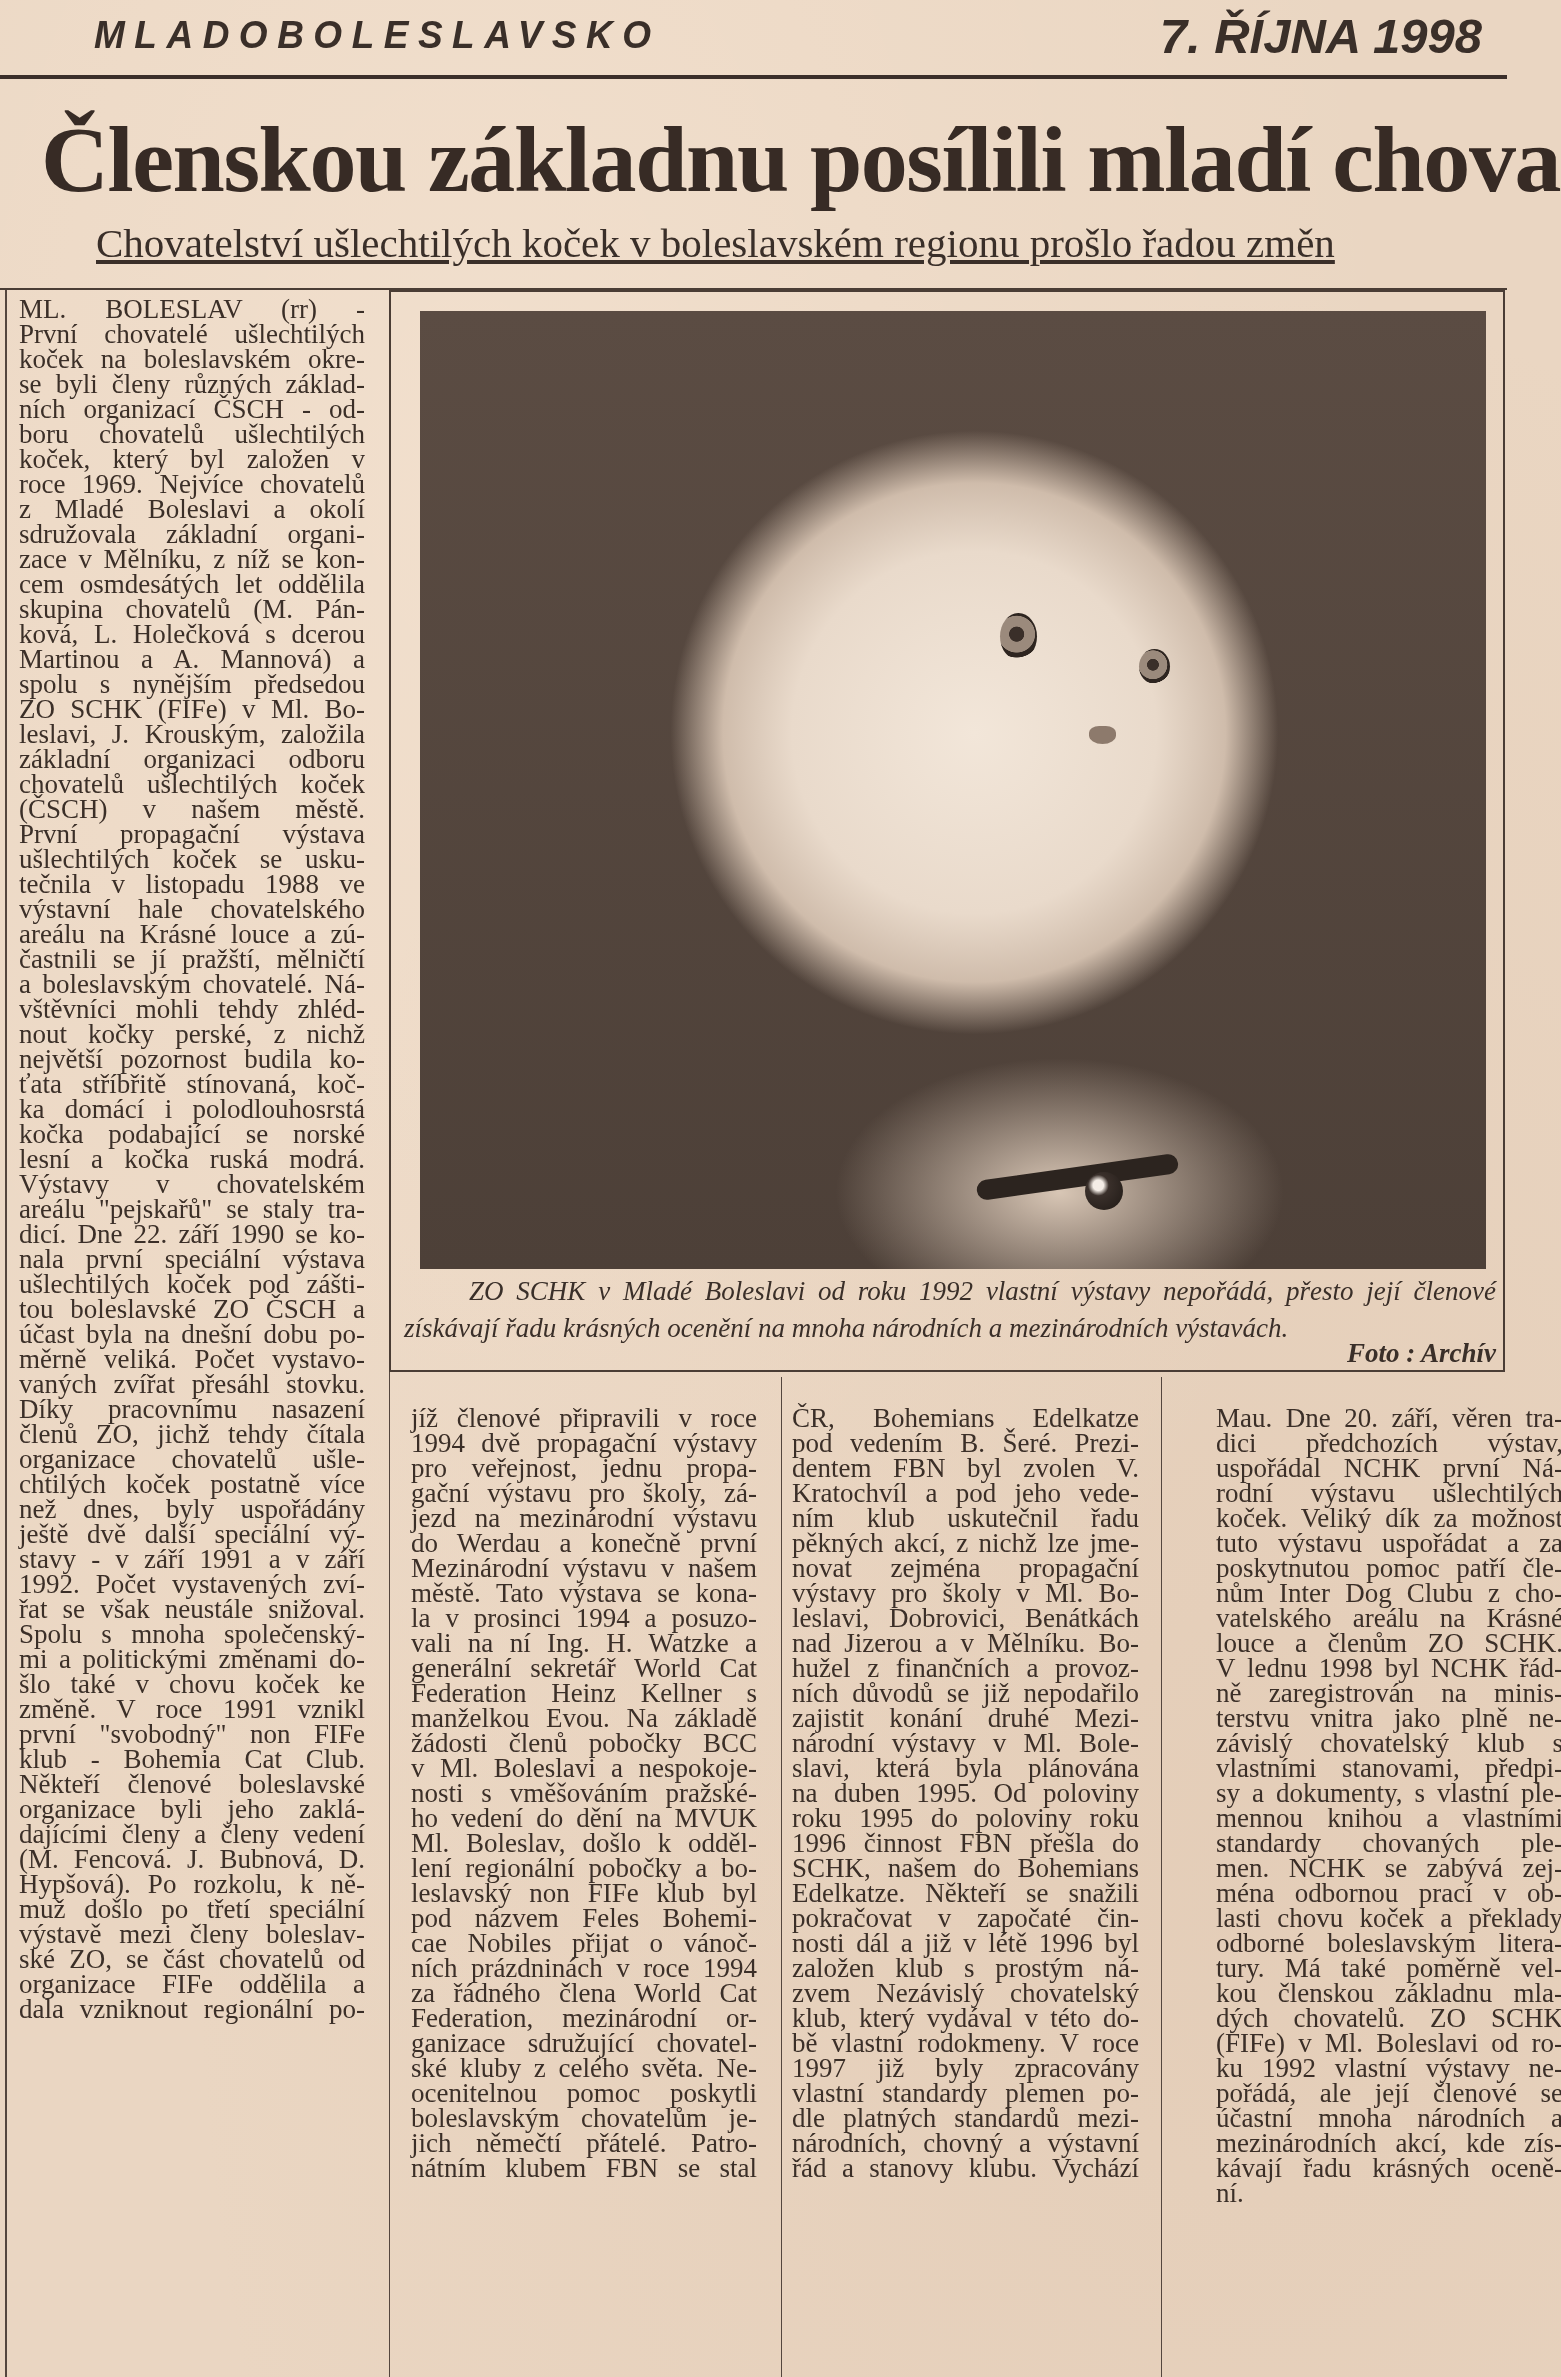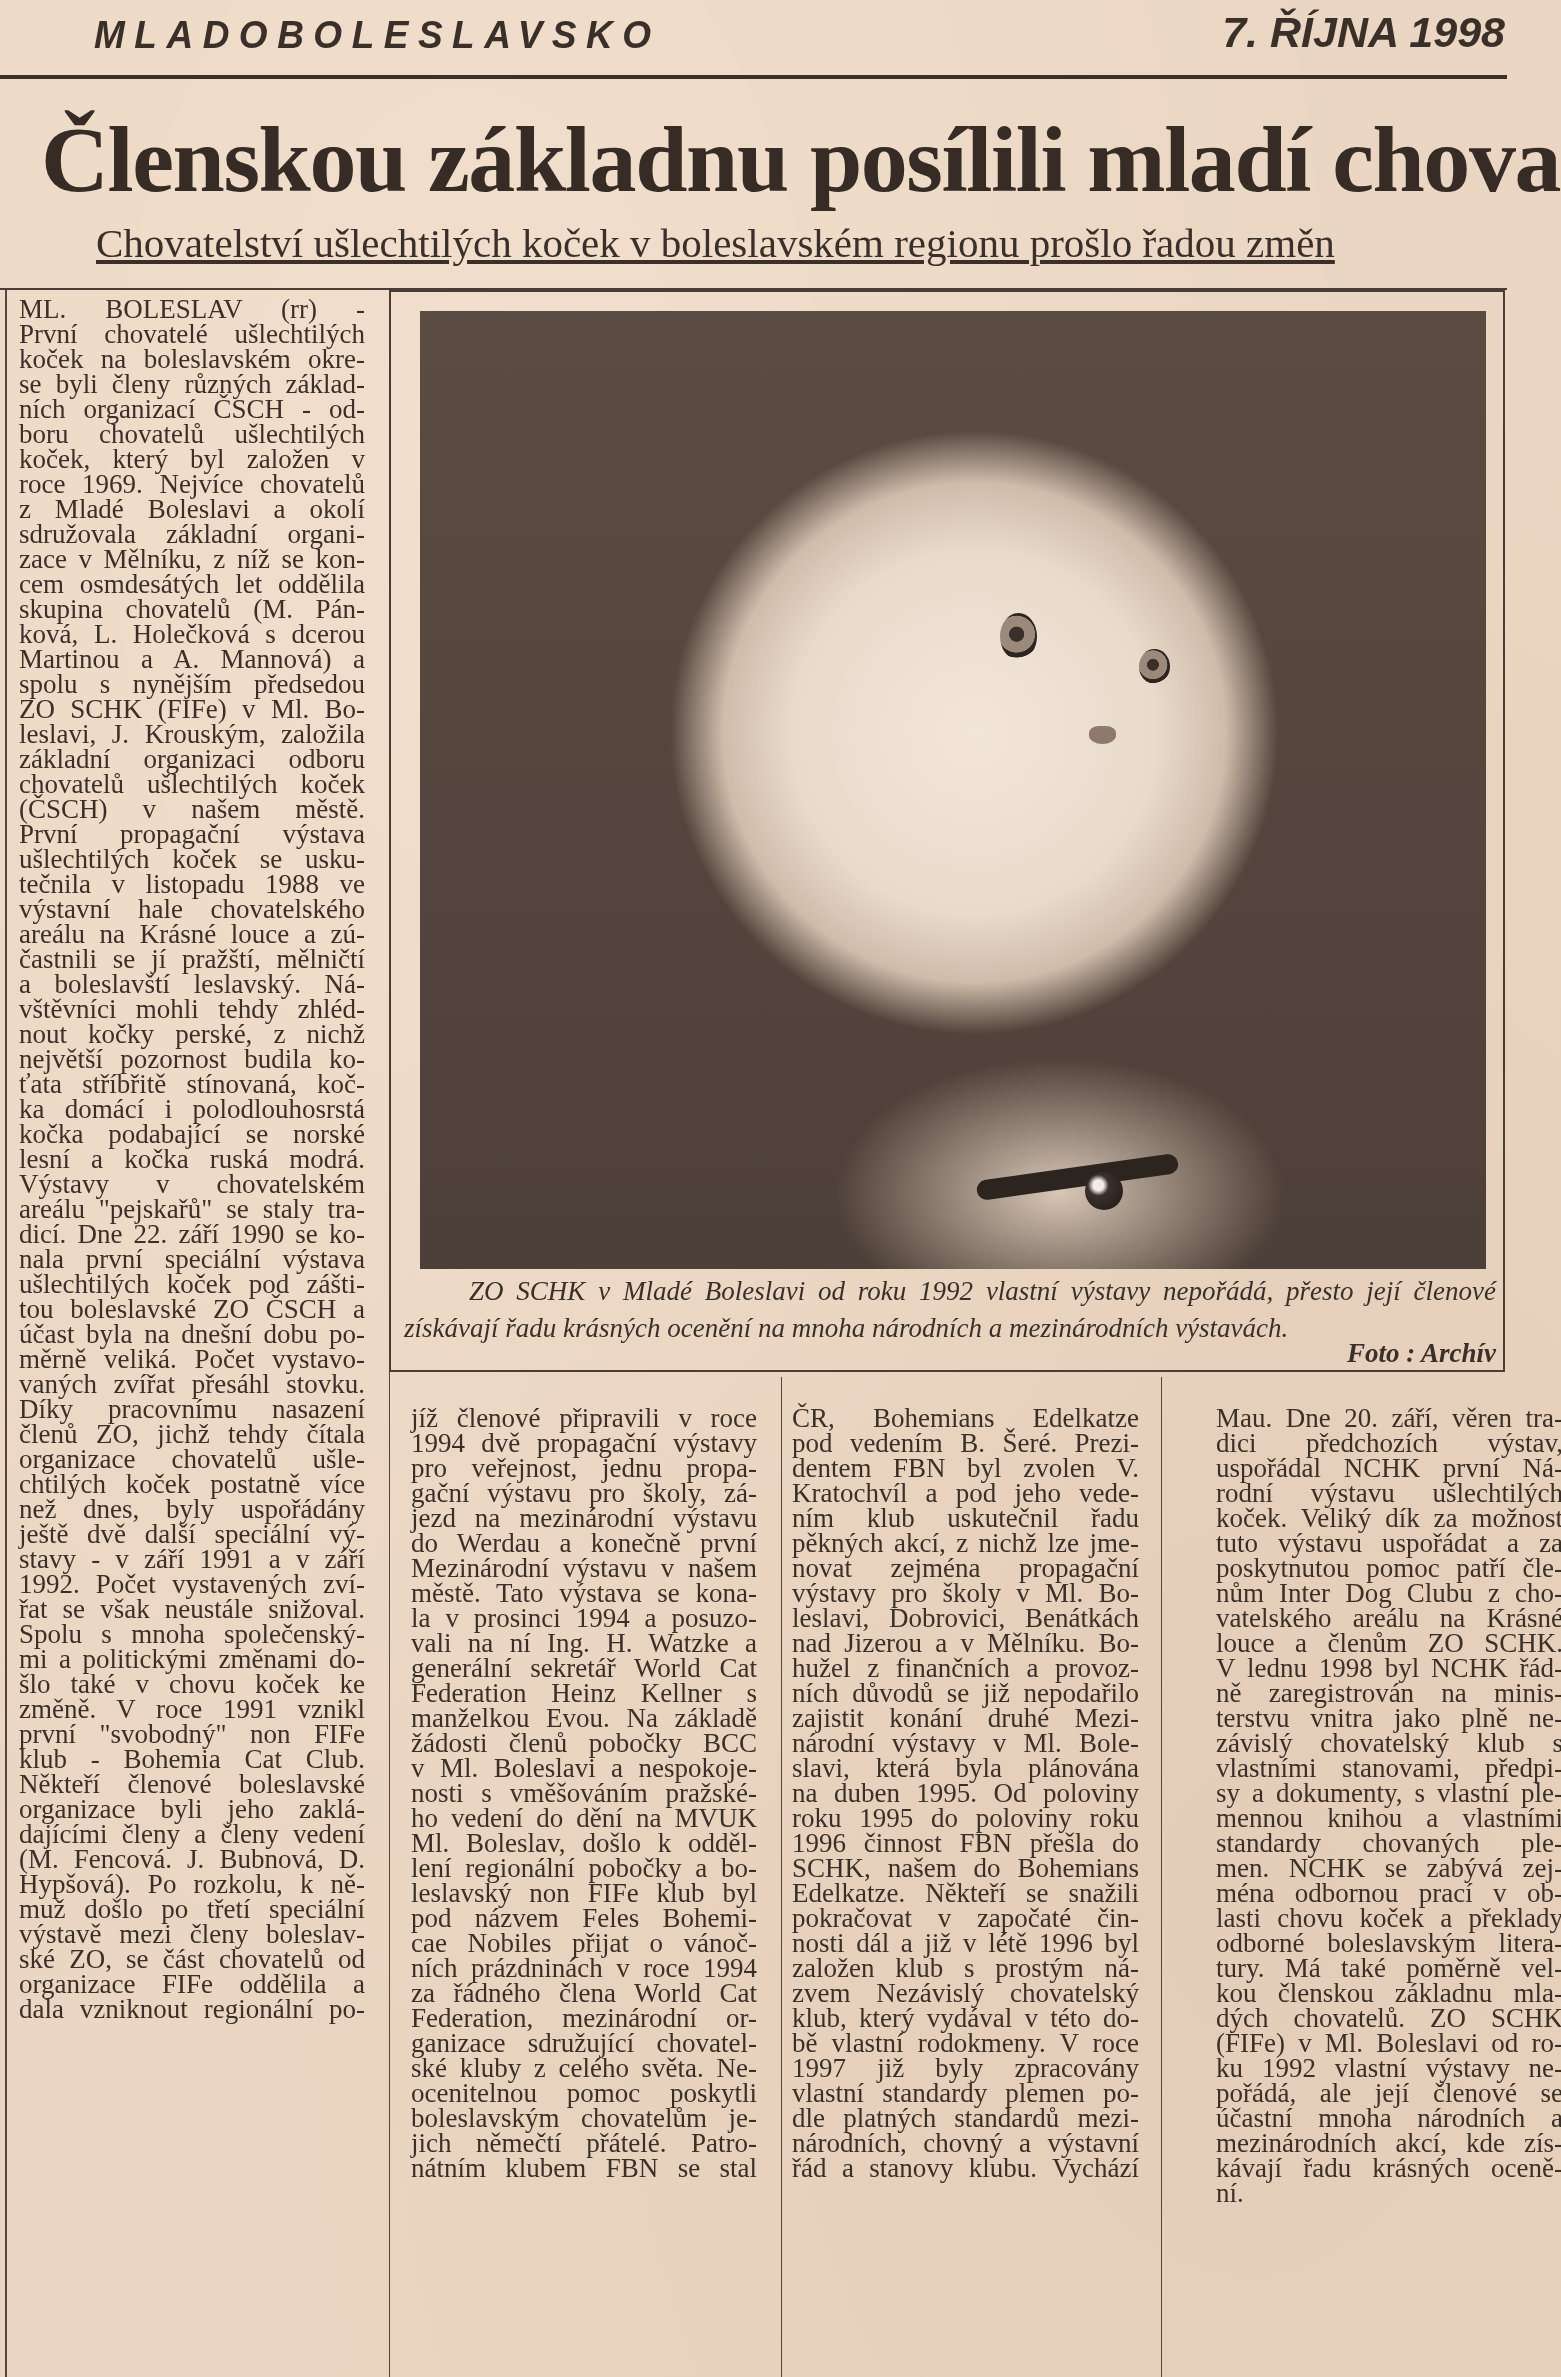--- a/index.html
+++ b/index.html
@@ -21,23 +21,23 @@
     position: absolute; left: 0; top: 13.6px; width: 1507px; height: 51px;
   }
   .section-name {
     position: absolute; left: 94px; top: 0;
     font-family: "Liberation Sans", "DejaVu Sans", sans-serif;
     font-weight: bold; font-style: italic; font-size: 37px;
     letter-spacing: 9.5px; color: #3a2f29;
     transform: scaleY(1.05);
   }
   .issue-date {
-    position: absolute; right: 2px; top: -5.4px;
+    position: absolute; right: 25px; top: -5.4px;
     font-family: "Liberation Sans", "DejaVu Sans", sans-serif;
-    font-weight: bold; font-style: italic; font-size: 43px;
+    font-weight: bold; font-style: italic; font-size: 49px;
     color: #3a2f29;
   }
   .masthead-rule {
     position: absolute; left: 0; top: 61px; width: 1507px; height: 4.1px;
     background: #3b2f2a;
   }
   .headline {
     position: absolute; left: 41px; top: 108px; width: 1465px;
     font-family: "Liberation Serif", "DejaVu Serif", serif;
     font-weight: bold; font-size: 94px; line-height: 102px;
@@ -159,21 +159,21 @@
       <span class="line">leslavi, J. Krouským, založila</span>
       <span class="line">základní organizaci odboru</span>
       <span class="line">chovatelů ušlechtilých koček</span>
       <span class="line">(ČSCH) v našem městě.</span>
       <span class="line">První propagační výstava</span>
       <span class="line">ušlechtilých koček se usku-</span>
       <span class="line">tečnila v listopadu 1988 ve</span>
       <span class="line">výstavní hale chovatelského</span>
       <span class="line">areálu na Krásné louce a zú-</span>
       <span class="line">častnili se jí pražští, mělničtí</span>
-      <span class="line">a boleslavští leslavský. Ná-</span>
+      <span class="line">a boleslavským chovatelé. Ná-</span>
       <span class="line">vštěvníci mohli tehdy zhléd-</span>
       <span class="line">nout kočky perské, z nichž</span>
       <span class="line">největší pozornost budila ko-</span>
       <span class="line">ťata stříbřitě stínovaná, koč-</span>
       <span class="line">ka domácí i polodlouhosrstá</span>
       <span class="line">kočka podabající se norské</span>
       <span class="line">lesní a kočka ruská modrá.</span>
       <span class="line">Výstavy v chovatelském</span>
       <span class="line">areálu "pejskařů" se staly tra-</span>
       <span class="line">dicí. Dne 22. září 1990 se ko-</span>

